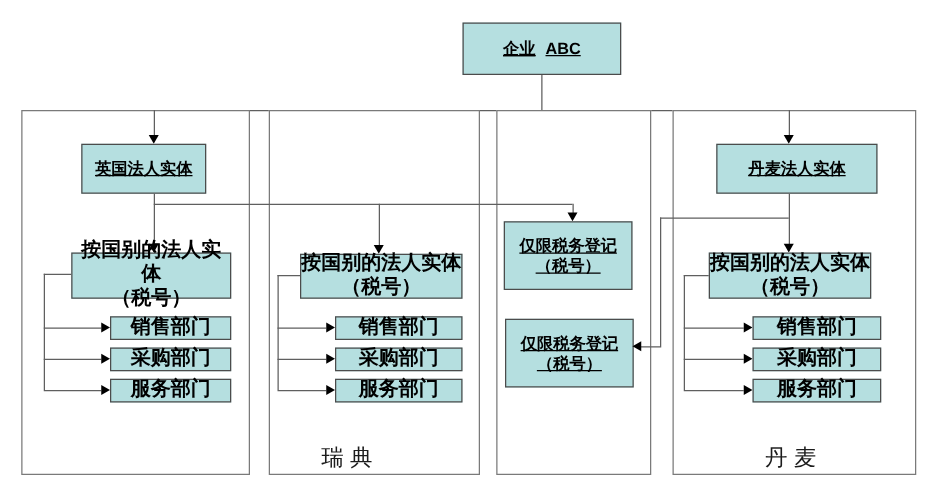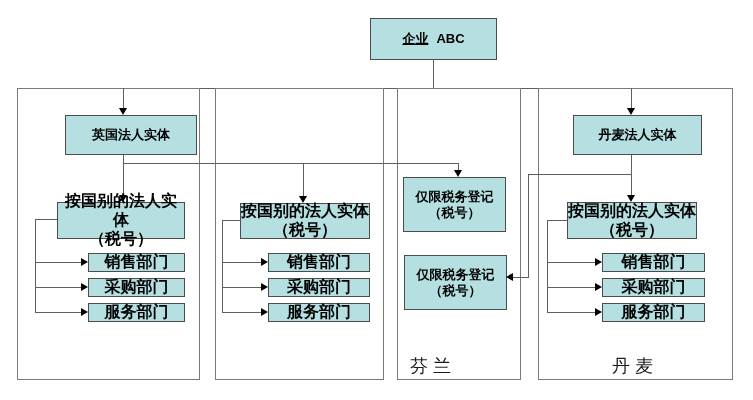--- a/index.html
+++ b/index.html
@@ -12,21 +12,21 @@
     display:flex;flex-direction:column;align-items:center;justify-content:center;
     text-align:center;font-weight:bold;box-sizing:border-box;line-height:1.18;
   }
   .container-box{position:absolute;border:1px solid #7a7a7a;box-sizing:border-box;background:transparent;}
   .hline{position:absolute;height:1px;background:#5f5f5f;}
   .vline{position:absolute;width:1px;background:#5f5f5f;}
   .ah-d{position:absolute;width:0;height:0;border-left:4px solid transparent;border-right:4px solid transparent;border-top:7px solid #000;}
   .ah-r{position:absolute;width:0;height:0;border-top:4px solid transparent;border-bottom:4px solid transparent;border-left:7px solid #000;}
   .ah-l{position:absolute;width:0;height:0;border-top:4px solid transparent;border-bottom:4px solid transparent;border-right:7px solid #000;}
   .country-label{position:absolute;font-size:18px;letter-spacing:5px;text-align:center;color:#1c1c1c;}
-  .fs13{font-size:13px;}
+  .fs13{font-size:13px;text-decoration:underline;}
   .fs12{font-size:16px;}
   .u{text-decoration:underline;}
   .gap{display:inline-block;width:8px;}
 </style>
 </head>
 <body>
 
 <div id="canvas">
 
   <div class="box fs13" style="left:370px;top:18px;width:127px;height:42px;">
@@ -39,21 +39,21 @@
   <div class="container-box" style="left:215px;top:88px;width:169px;height:292px;"></div>
   <div class="container-box" style="left:397px;top:88px;width:124px;height:292px;"></div>
   <div class="container-box" style="left:538px;top:88px;width:195px;height:292px;"></div>
 
   <div class="hline" style="left:200px;top:88px;width:15px;"></div>
   <div class="hline" style="left:384px;top:88px;width:13px;"></div>
   <div class="hline" style="left:521px;top:88px;width:17px;"></div>
 
   <div class="vline" style="left:123px;top:88px;height:21px;"></div>
   <div class="ah-d" style="left:119px;top:108px;"></div>
-  <div class="box fs13" style="left:65px;top:115px;width:132px;height:40px;">
+  <div class="box fs13" style="left:65px;top:115px;width:100px;height:40px;">
     <div>英国法人实体</div>
   </div>
 
   <div class="vline" style="left:123px;top:155px;height:41px;"></div>
   <div class="ah-d" style="left:119px;top:195px;"></div>
 
   <div class="hline" style="left:123px;top:163px;width:335px;"></div>
 
   <div class="box fs12" style="left:57px;top:202px;width:128px;height:37px;">
     <div>按国别的法人实体</div>
@@ -98,40 +98,40 @@
 
   <div class="box fs12" style="left:268px;top:253px;width:102px;height:19px;">
     <div>销售部门</div>
   </div>
   <div class="box fs12" style="left:268px;top:278px;width:102px;height:19px;">
     <div>采购部门</div>
   </div>
   <div class="box fs12" style="left:268px;top:303px;width:102px;height:19px;">
     <div>服务部门</div>
   </div>
+  <div class="country-label" style="left:230px;top:354px;width:100px;">瑞典</div>
 
   <div class="vline" style="left:458px;top:163px;height:8px;"></div>
   <div class="ah-d" style="left:454px;top:170px;"></div>
 
   <div class="box fs13" style="left:403px;top:177px;width:103px;height:55px;">
     <div>仅限税务登记</div>
     <div>（税号）</div>
   </div>
 
   <div class="box fs13" style="left:404px;top:255px;width:103px;height:55px;">
     <div>仅限税务登记</div>
     <div>（税号）</div>
   </div>
 
   <div class="hline" style="left:528px;top:174px;width:103px;"></div>
   <div class="vline" style="left:528px;top:174px;height:104px;"></div>
   <div class="hline" style="left:512px;top:277px;width:16px;"></div>
   <div class="ah-l" style="left:506px;top:273px;"></div>
 
-  <div class="country-label" style="left:398px;top:354px;width:70px;">芬兰</div>
 
   <div class="vline" style="left:631px;top:88px;height:21px;"></div>
   <div class="ah-d" style="left:627px;top:108px;"></div>
   <div class="box fs13" style="left:573px;top:115px;width:129px;height:40px;">
     <div>丹麦法人实体</div>
   </div>
 
   <div class="vline" style="left:631px;top:155px;height:41px;"></div>
   <div class="ah-d" style="left:627px;top:195px;"></div>
 

